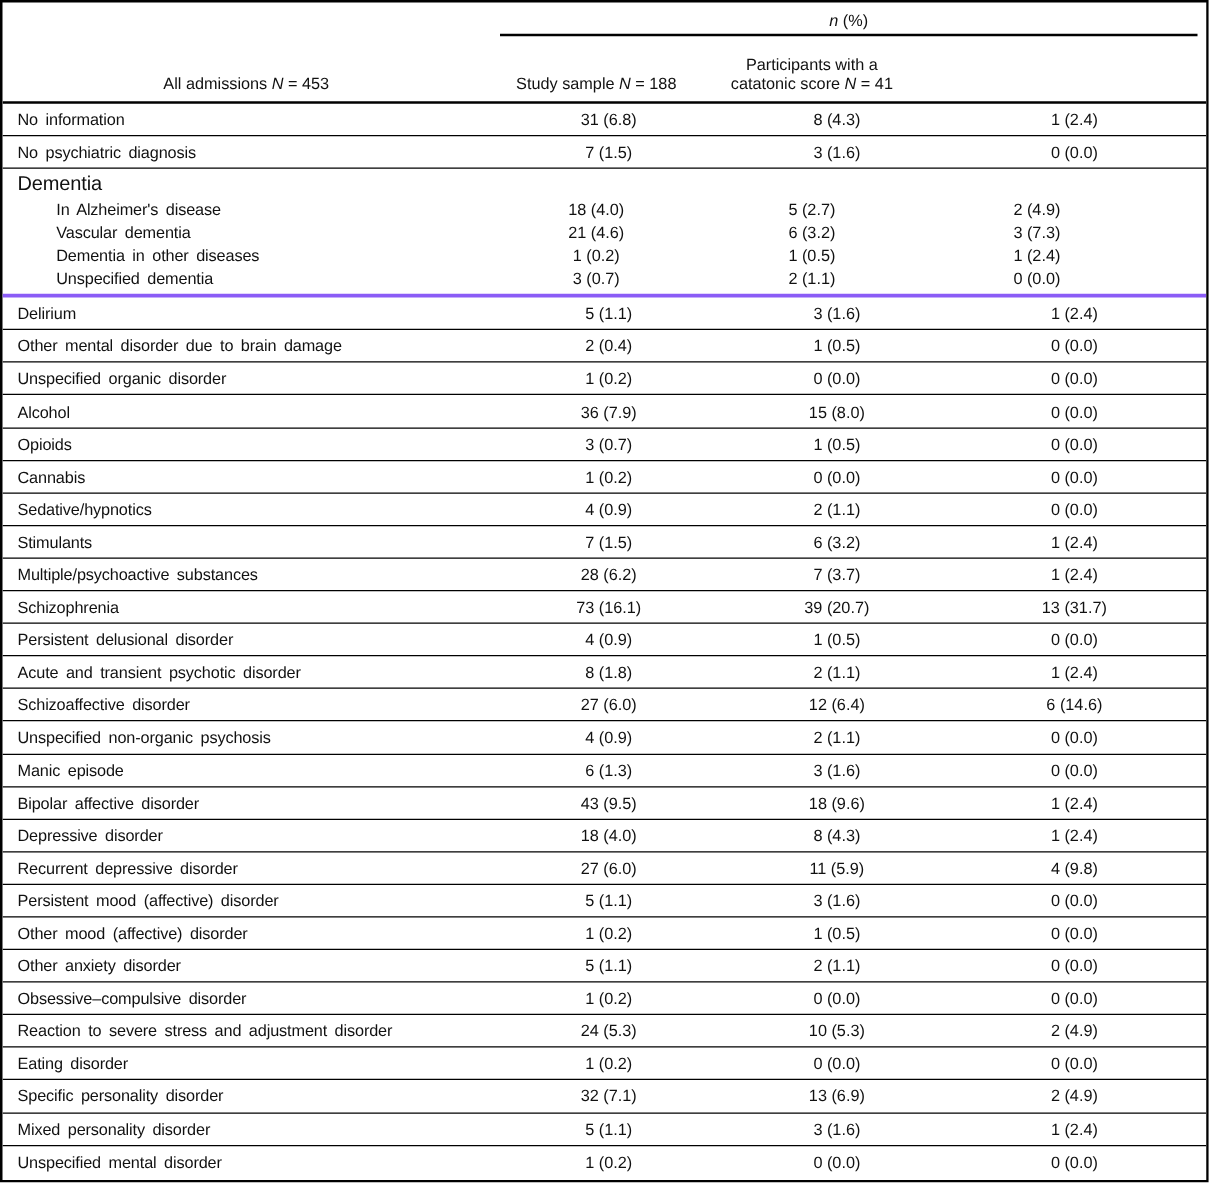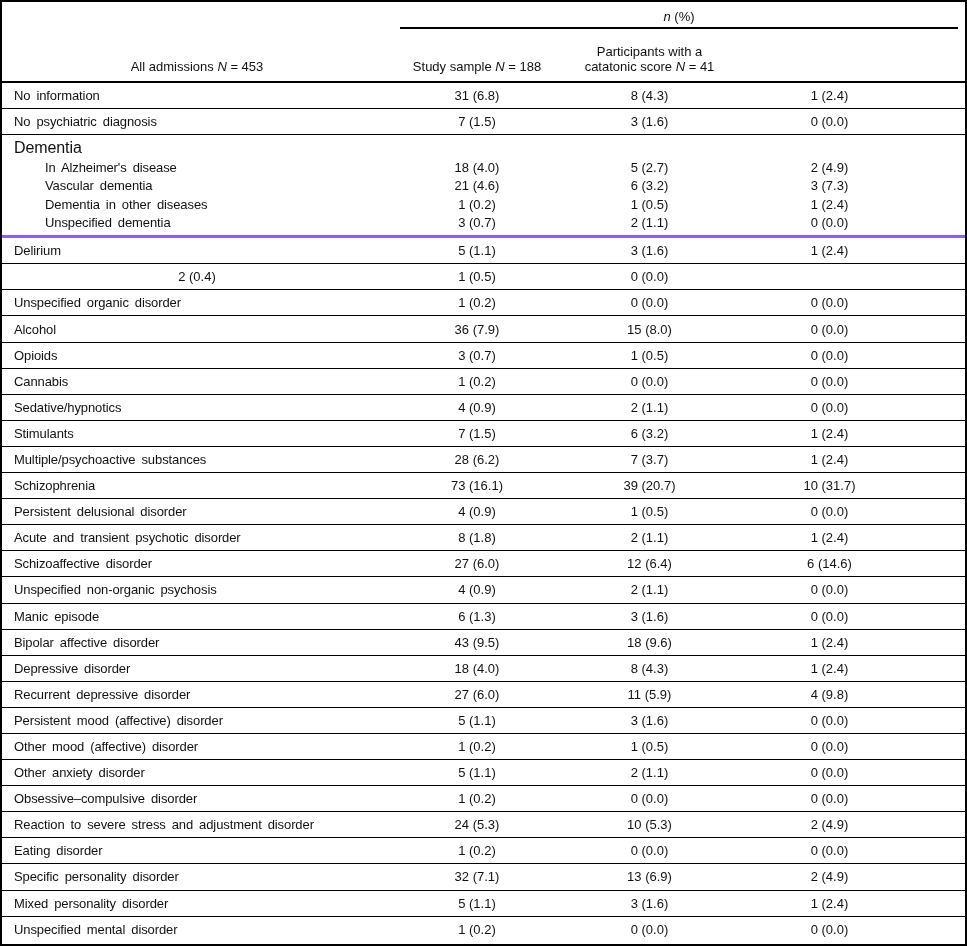--- a/index.html
+++ b/index.html
@@ -36,21 +36,21 @@
     line-height: 15px;
   }
   .colheads .num { text-align: center; }
   
   .row, .gline {
     display: grid;
     grid-template-columns: 390px 170px 175px 185px;
     align-items: center;
     font-size: 13px;
   }
-  .std { height: 26.1px; border-bottom: 1px solid #000; }
+  .std { height: 26.1px; border-bottom: 1px solid #000; gap: 10px; }
   .tbody > :last-child { border-bottom: none; }
   .group-row { border-bottom: 3px solid #8b5cf6; padding: 3px 0 3px 0; }
   .group-label { height: 20px; display: flex; align-items: center; }
   .gline { height: 18.5px; }
   .cell.label {
     padding-left: 12px;
     word-spacing: 2.5px;
     letter-spacing: -0.1px;
     white-space: nowrap;
   }
@@ -115,20 +115,21 @@
           <div class="cell num">0 (0.0)</div>
         </div>
       </div>
       <div class="row std">
         <div class="cell label">Delirium</div>
         <div class="cell num">5 (1.1)</div>
         <div class="cell num">3 (1.6)</div>
         <div class="cell num">1 (2.4)</div>
       </div>
       <div class="row std">
+        <div class="cell label">Other mental disorder due to brain damage</div>
         <div class="cell num">2 (0.4)</div>
         <div class="cell num">1 (0.5)</div>
         <div class="cell num">0 (0.0)</div>
       </div>
       <div class="row std">
         <div class="cell label">Unspecified organic disorder</div>
         <div class="cell num">1 (0.2)</div>
         <div class="cell num">0 (0.0)</div>
         <div class="cell num">0 (0.0)</div>
       </div>
@@ -165,21 +166,21 @@
       <div class="row std">
         <div class="cell label">Multiple/psychoactive substances</div>
         <div class="cell num">28 (6.2)</div>
         <div class="cell num">7 (3.7)</div>
         <div class="cell num">1 (2.4)</div>
       </div>
       <div class="row std">
         <div class="cell label">Schizophrenia</div>
         <div class="cell num">73 (16.1)</div>
         <div class="cell num">39 (20.7)</div>
-        <div class="cell num">10 (31.7)</div>
+        <div class="cell num">13 (31.7)</div>
       </div>
       <div class="row std">
         <div class="cell label">Persistent delusional disorder</div>
         <div class="cell num">4 (0.9)</div>
         <div class="cell num">1 (0.5)</div>
         <div class="cell num">0 (0.0)</div>
       </div>
       <div class="row std">
         <div class="cell label">Acute and transient psychotic disorder</div>
         <div class="cell num">8 (1.8)</div>

